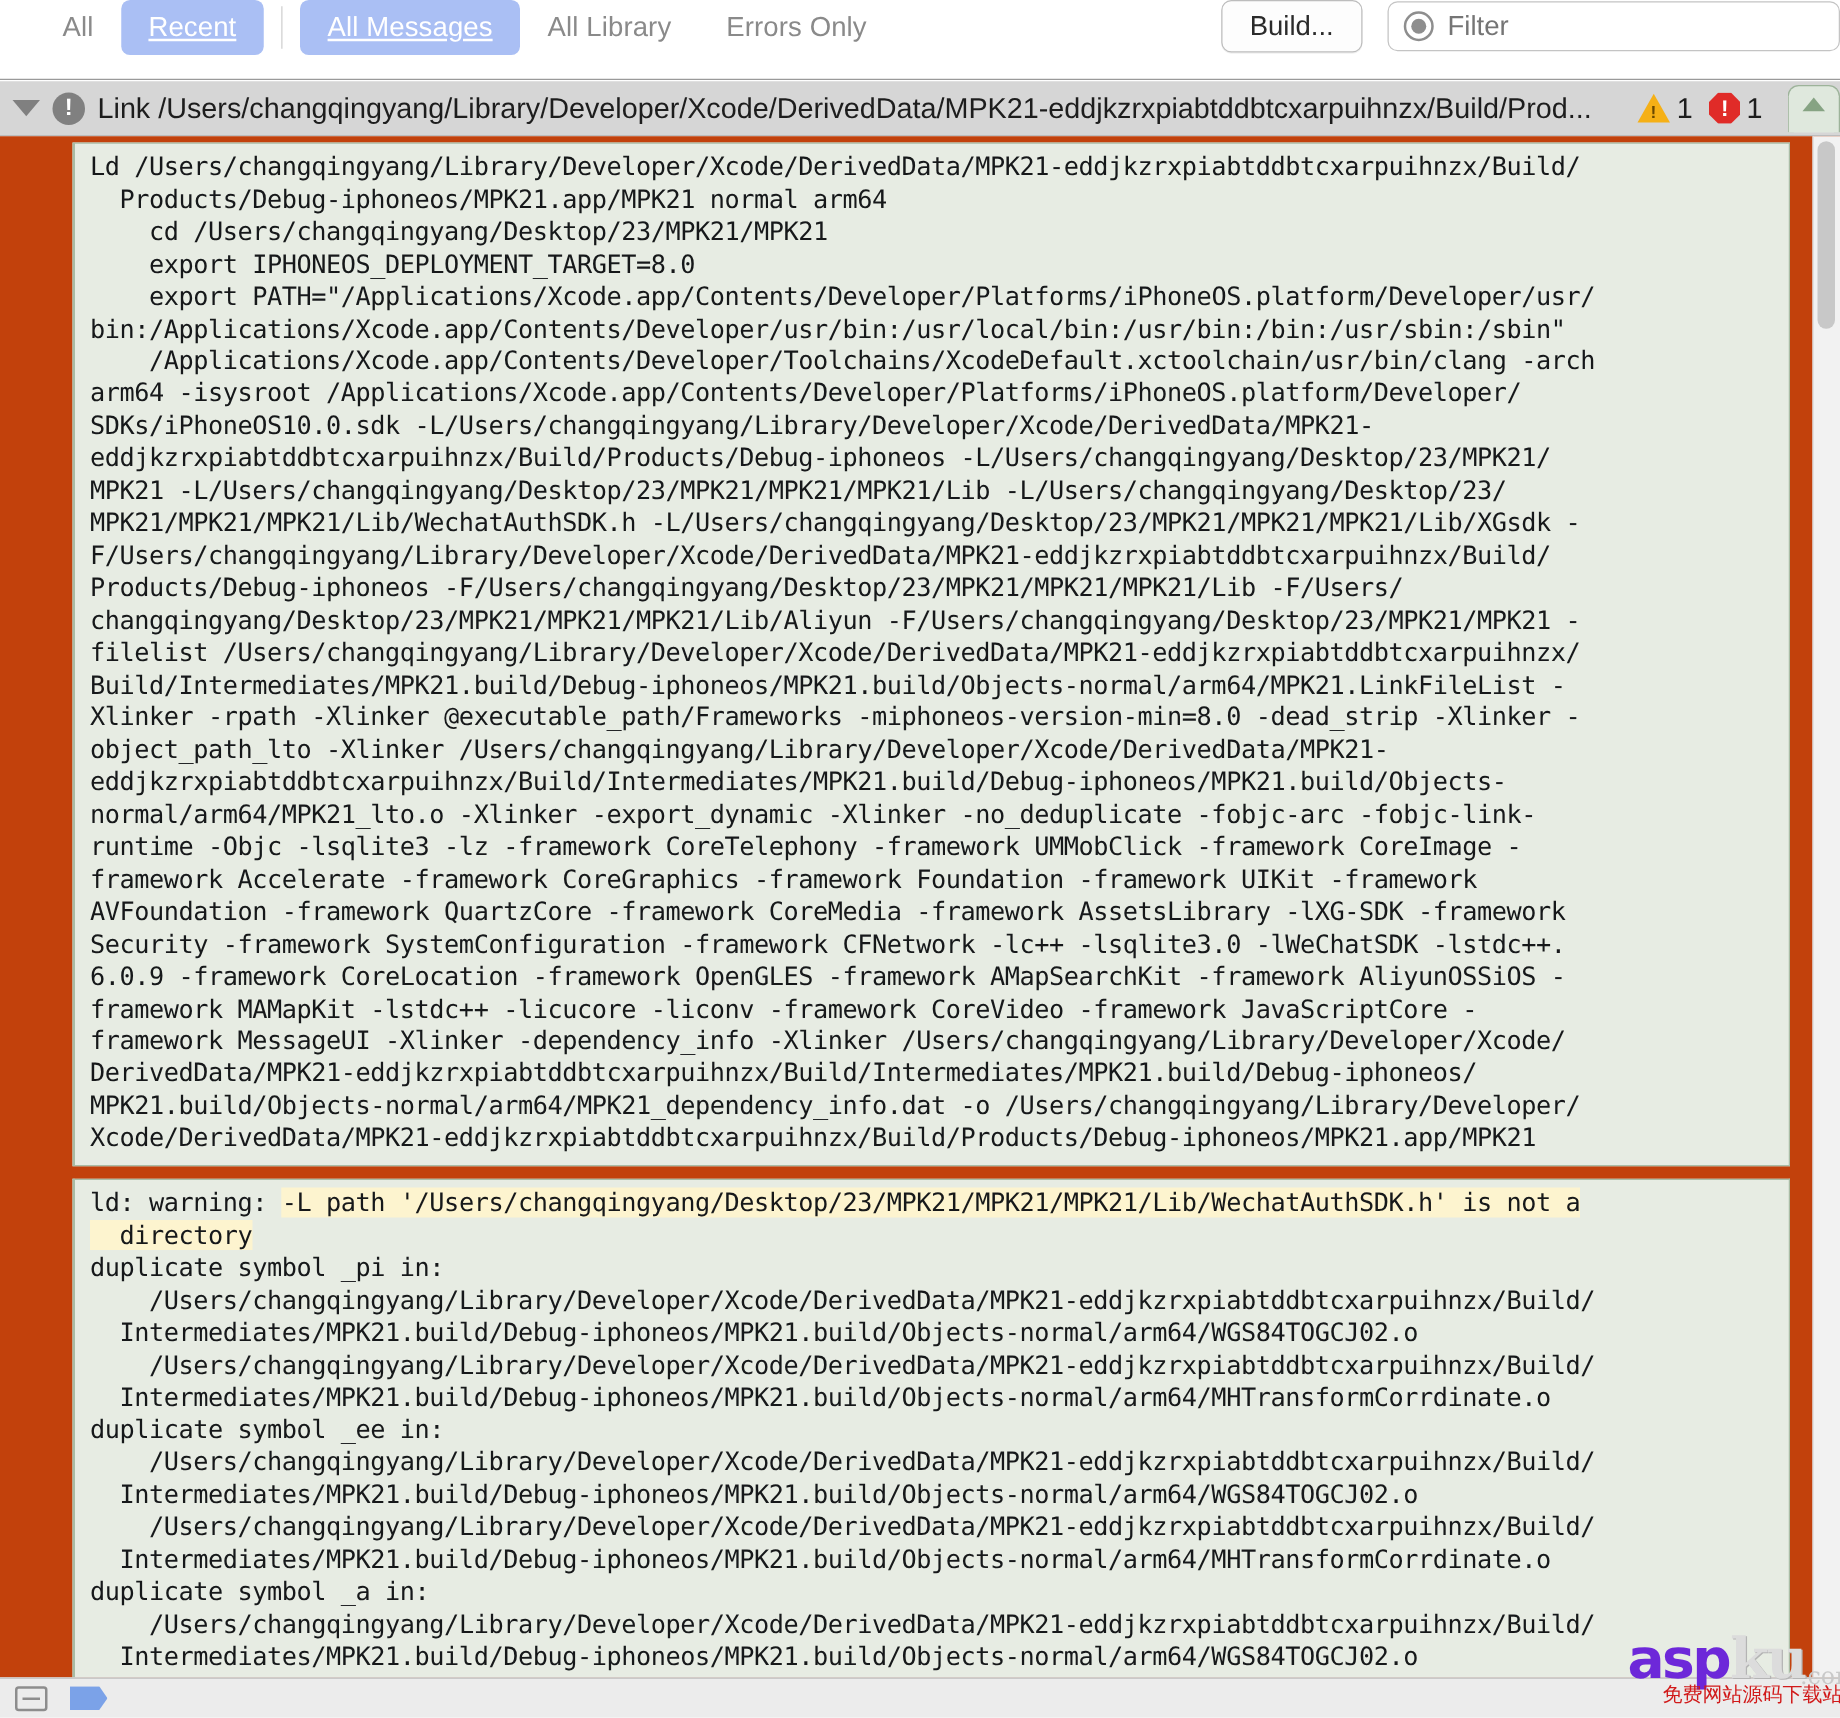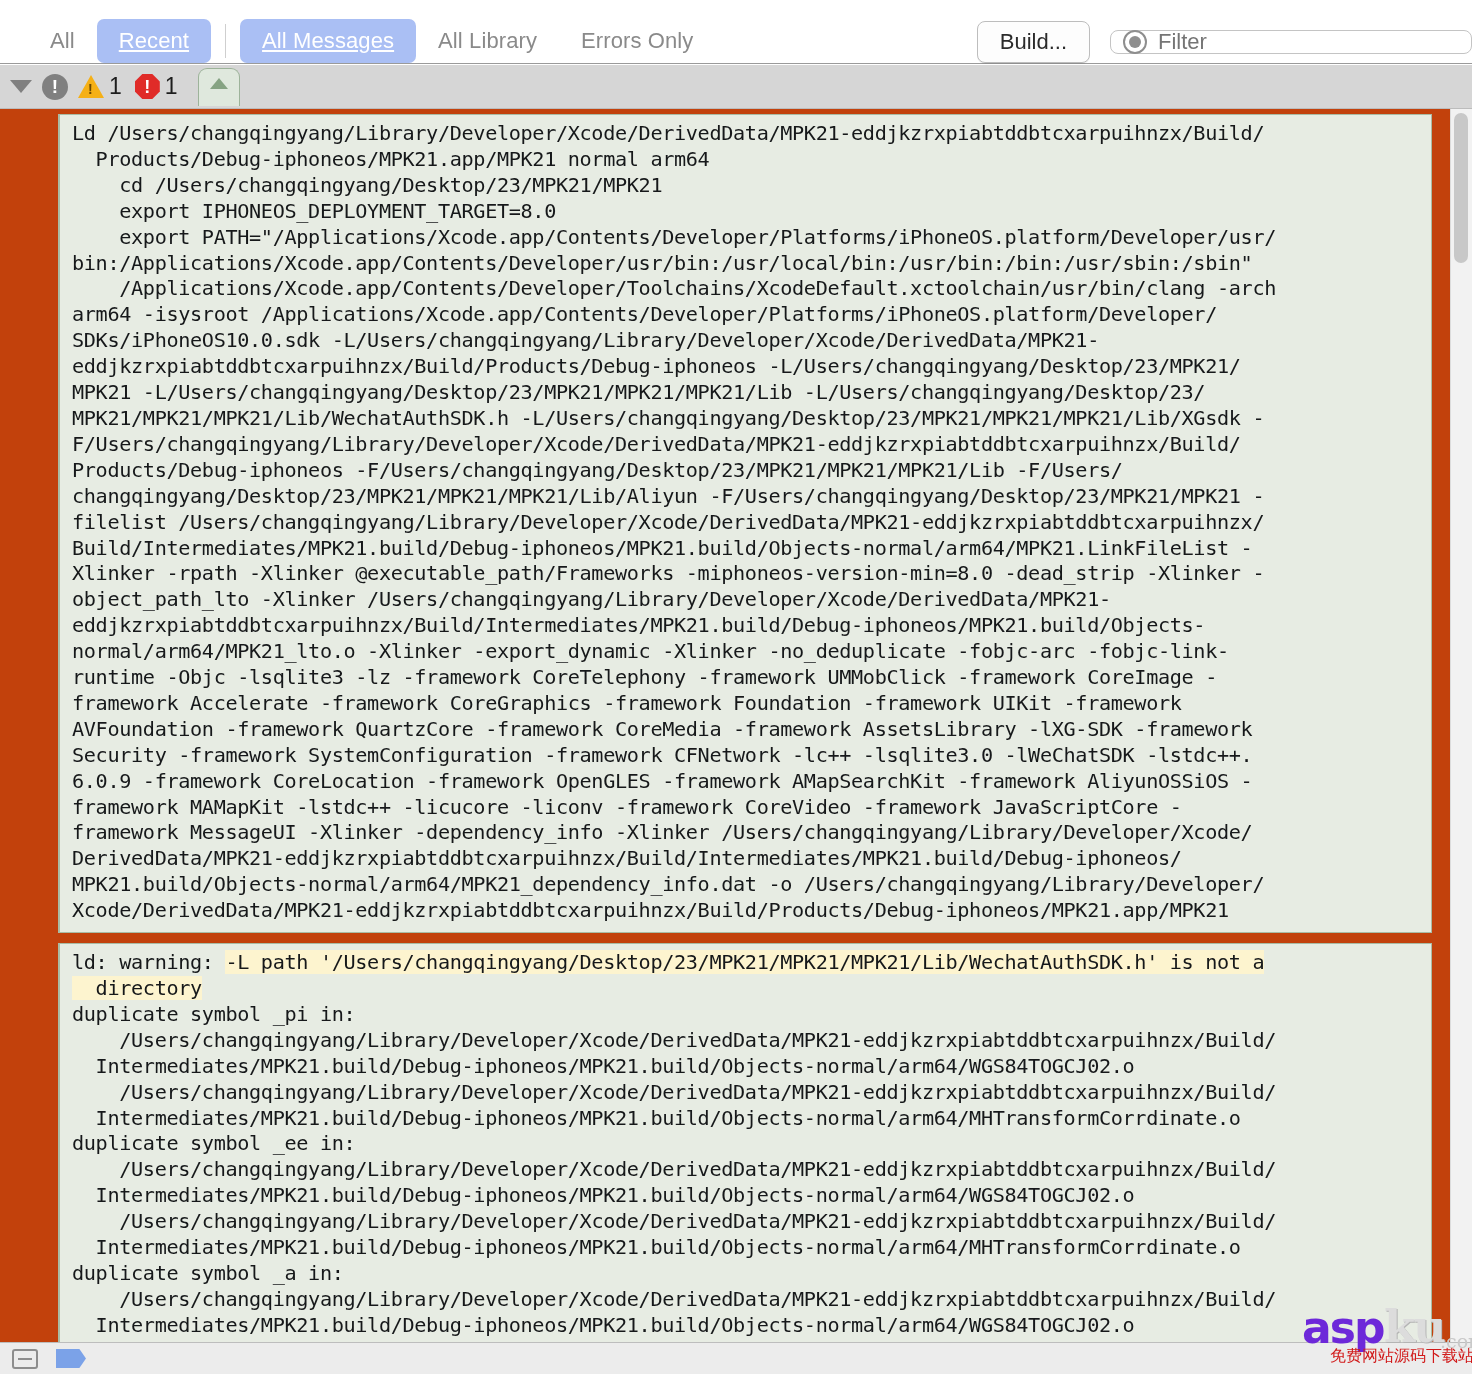--- a/index.html
+++ b/index.html
@@ -11,21 +11,21 @@
     font-family: "Liberation Sans", sans-serif;
   }
 
   
   .toolbar {
     position: absolute;
     left: 0; top: 0;
     width: 1472px; height: 64px;
     background: #ffffff;
     display: flex;
-    align-items: flex-end;
+    align-items: flex-start;
     border-bottom: 1px solid #9a9a9a;
   }
   .seg-group { display: flex; align-items: center; padding-left: 28px; }
   .seg {
     font-size: 22px;
     color: #8a8a8a;
     padding: 9px 22px;
     border-radius: 7px;
     white-space: nowrap;
     letter-spacing: .1px;
@@ -49,21 +49,21 @@
     border: 1px solid #bdbdbd;
     border-radius: 8px;
     padding: 7px 22px;
     box-shadow: 0 1px 0 rgba(0,0,0,0.06);
   }
   .filter-box {
     margin-left: 20px;
     display: flex;
     align-items: center;
     width: 362px;
-    height: 24px;
+    height: 40px;
     border: 1px solid #c4c4c4;
     border-radius: 8px;
     background: #ffffff;
     padding-left: 12px;
   }
   .filter-ico {
     width: 24px; height: 24px;
     border: 2px solid #8e8e8e;
     border-radius: 50%;
     position: relative;
@@ -306,20 +306,21 @@
     <div class="filter-box">
       <div class="filter-ico"></div>
       <input class="filter-ph" readonly="" placeholder="Filter" style="">
     </div>
   </div>
 </div>
 
 <div class="issue-header">
   <div class="disclosure"></div>
   <div class="warn-circle">!</div>
+  <div class="issue-title">Link /Users/changqingyang/Library/Developer/Xcode/DerivedData/MPK21-eddjkzrxpiabtddbtcxarpuihnzx/Build/Prod...</div>
   <div class="counts">
     <div class="tri-warn"></div>
     <div class="count-num">1</div>
     <div class="oct-err">!</div>
     <div class="count-num">1</div>
   </div>
   <div class="collapse-btn">
     <i></i>
   </div>
 </div>

